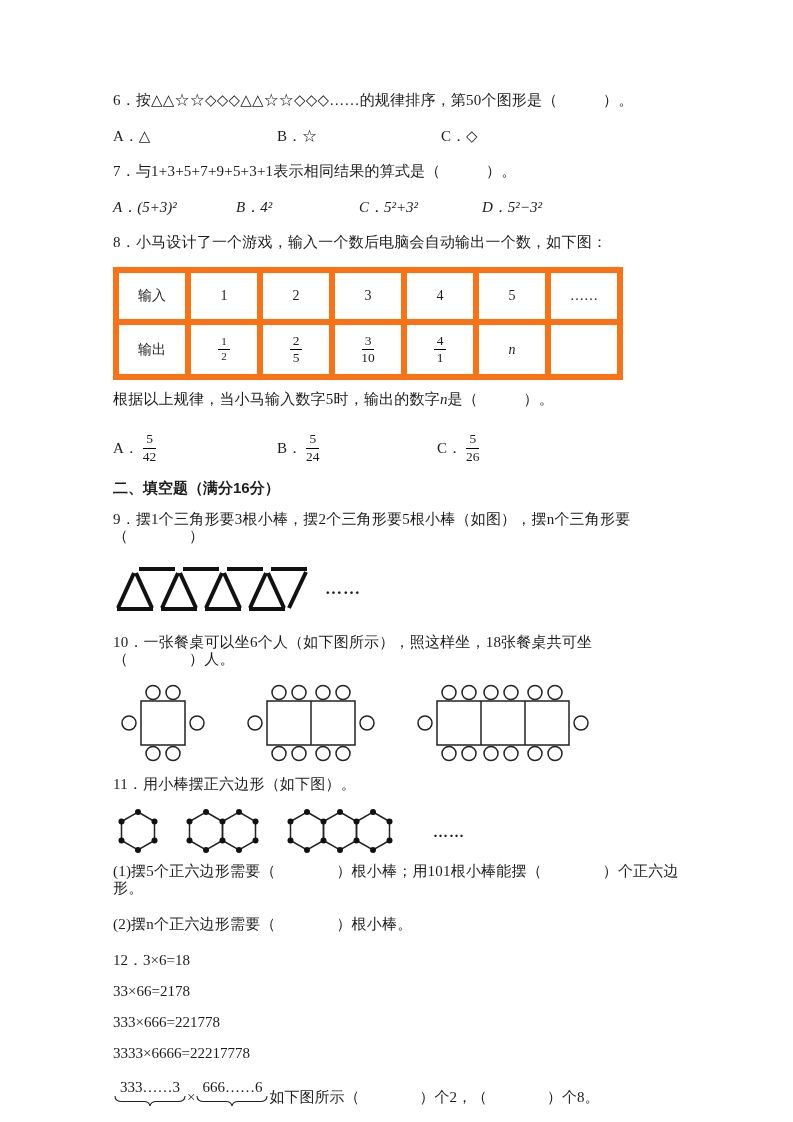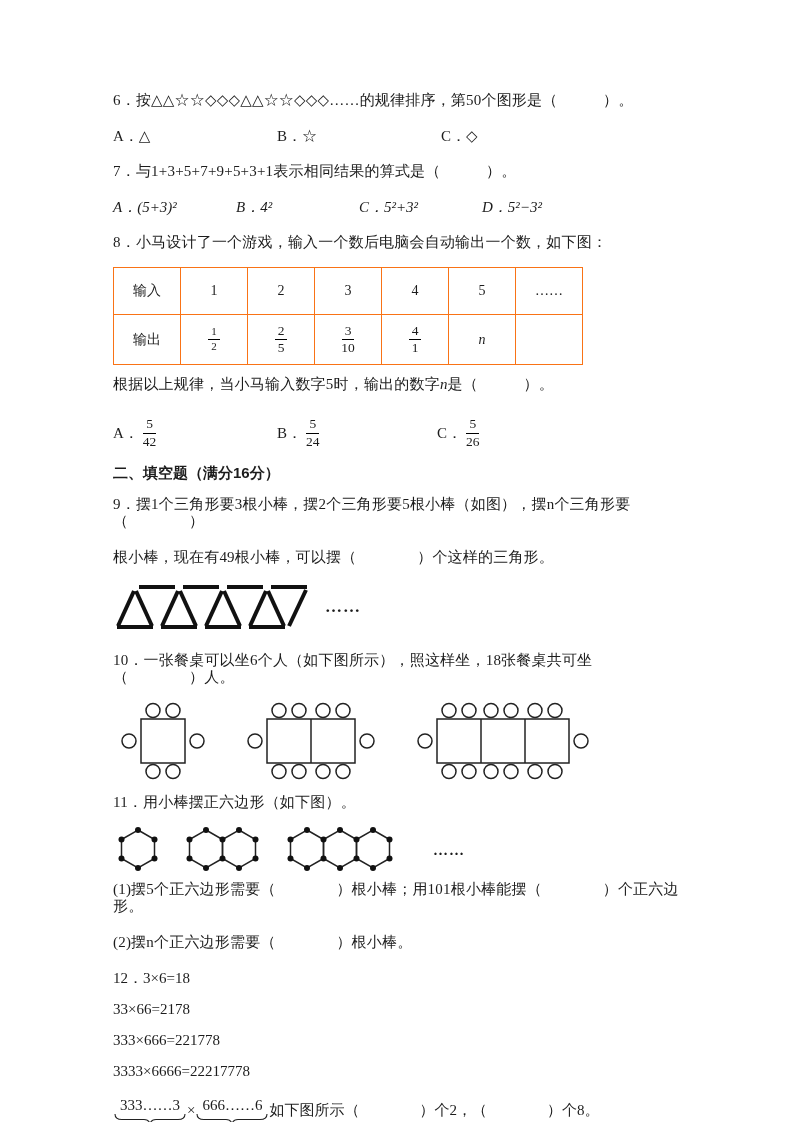--- a/index.html
+++ b/index.html
@@ -11,21 +11,21 @@
   .content{padding:92px 110px 16px 113px;width:570px;}
   .line{margin:0 0 19px 0;line-height:17px;letter-spacing:0.2px;}
   .tight{margin-bottom:16px;}
   .optrow{display:flex;margin:0 0 18px 0;line-height:17px;}
   .opt3 > span{display:inline-block;width:164px;}
   .opt3 > span:last-child{width:auto;}
   .opt4 > span{display:inline-block;width:123px;font-style:italic;}
   .opt4 > span:last-child{width:auto;}
   table.io{border-collapse:collapse;margin:0 0 11px 0;table-layout:fixed;}
   table.io td{
-    border:1px solid #f97316;width:66px;text-align:center;vertical-align:middle;
+    border:6px solid #f97316;width:66px;text-align:center;vertical-align:middle;
     font-size:14px;padding:0;
   }
   table.io tr:first-child td{height:46px;}
   table.io tr:last-child td{height:49px;}
   .frac{display:inline-flex;flex-direction:column;align-items:center;vertical-align:middle;line-height:1.05;font-size:13.5px;}
   .frac .num{padding:0 3px 1px 3px;border-bottom:1px solid #000;}
   .frac .den{padding-top:1px;}
   .frac.small{font-size:11px;}
   .varn{font-style:italic;font-family:"Liberation Serif",serif;}
   .fracopts{display:flex;align-items:center;margin:4px 0 10px 0;height:42px;}
@@ -37,21 +37,21 @@
     font-family:"Liberation Sans","DejaVu Sans",sans-serif;font-size:15px;}
   .fig{margin:0 0 14px 0;display:flex;align-items:center;}
   .fig .dots{font-weight:bold;font-size:15px;letter-spacing:1px;margin-left:12px;}
   .fig-tri{margin:2px 0 20px 2px;}
   .fig-tri .dots{font-size:17px;margin-left:10px;}
   .fig-tables{margin:0 0 14px 8px;display:flex;align-items:center;}
   .fig-tables svg{margin-right:42px;}
   .fig-hex{margin:0 0 8px 5px;display:flex;align-items:center;}
   .fig-hex svg{margin-right:28px;}
   .mrow{margin:0 0 15px 0;line-height:16px;}
-  .expr-line{display:flex;align-items:center;margin-top:17px;}
+  .expr-line{display:flex;align-items:flex-end;margin-top:17px;}
   .expr-line .txt{line-height:19px;}
   .ub{display:inline-flex;flex-direction:column;align-items:center;margin:0 1px;}
   .ub .ub-digits{line-height:18px;}
   .ub svg{display:block;margin-top:-1px;}
   svg .stick{stroke:#111;stroke-width:4;stroke-linecap:butt;}
   svg .thin{stroke:#222;stroke-width:1.5;fill:none;}
   svg .dot{fill:#111;}
 </style>
 </head>
 <body>
@@ -142,21 +142,20 @@
       <span class="frac">
         <span class="num">5</span>
         <span class="den">26</span>
       </span>
     </span>
   </div>
 
   <p class="heading">二、填空题（满分16分）</p>
 
   <p class="line">9．摆1个三角形要3根小棒，摆2个三角形要5根小棒（如图），摆n个三角形要（　　　　）</p>
-  <p class="line tight">根小棒，现在有49根小棒，可以摆（　　　　）个这样的三角形。</p>
 
   <div class="fig fig-tri">
     <svg width="200" height="50" viewBox="0 0 200 50">
 
       <line class="stick" x1="2" y1="45" x2="38" y2="45"></line>
         <line class="stick" x1="3" y1="44" x2="19" y2="9"></line>
         <line class="stick" x1="21" y1="9" x2="37" y2="44"></line>
 
       <line class="stick" x1="46" y1="45" x2="82" y2="45"></line>
         <line class="stick" x1="47" y1="44" x2="63" y2="9"></line>

